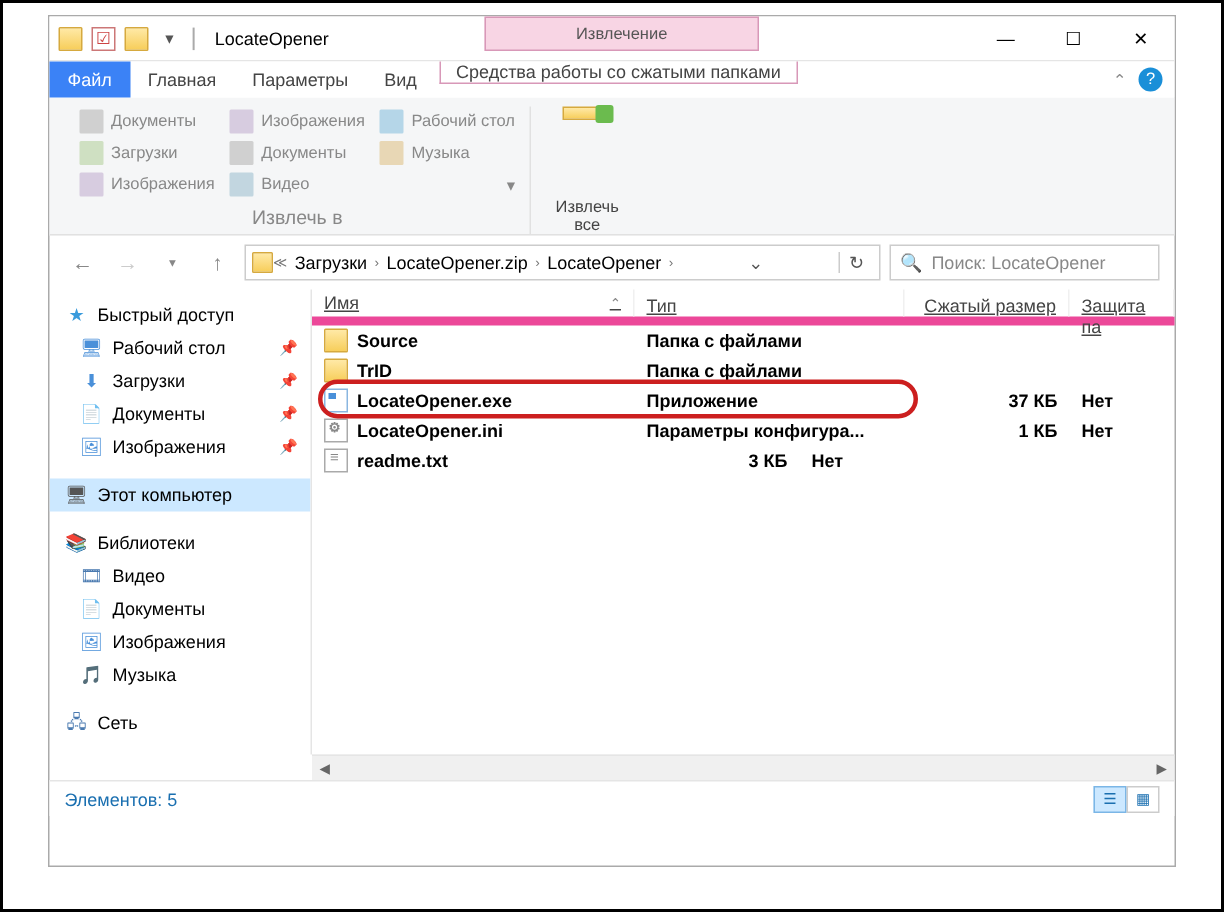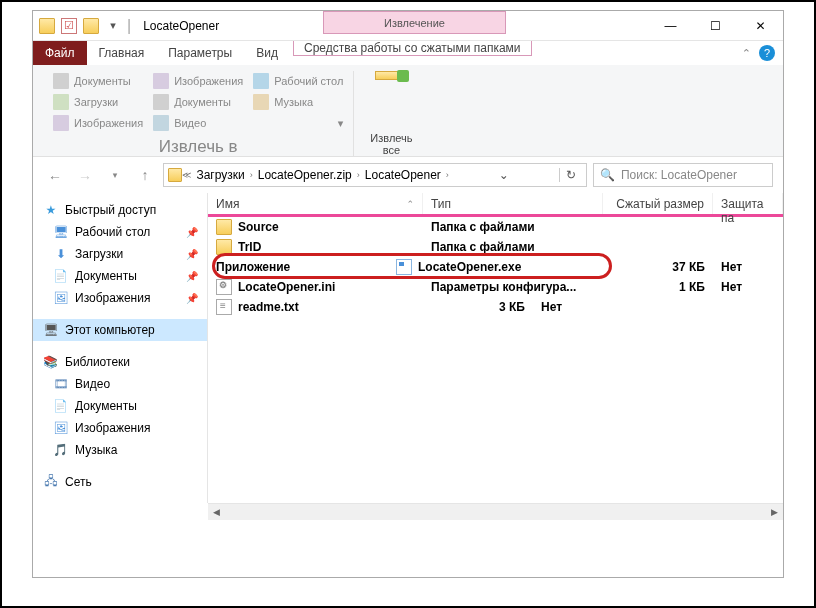--- a/index.html
+++ b/index.html
@@ -12,32 +12,32 @@
 .qat-icon { width: 16px; height: 16px; display: flex; align-items: center; justify-content: center; font-size: 11px; }
 .folder-ico { width: 16px; height: 16px; background: linear-gradient(#ffe9a6,#f7ce5b); border: 1px solid #d6a93e; border-radius: 1px; }
 .titlebar-title { margin-left: 12px; font-size: 12px; color: #000; }
 .titlebar-ctx { position: absolute; left: 290px; top: 0; height: 23px; padding: 0 60px; background: #f8d5e4; border: 1px solid #d898b8; font-size: 11px; color: #555; display: flex; align-items: center; }
 .win-controls { margin-left: auto; display: flex; }
 .win-btn { width: 45px; height: 30px; display: flex; align-items: center; justify-content: center; font-size: 12px; color: #000; }
 
 
 .tabs { height: 24px; display: flex; align-items: stretch; background: #fff; font-size: 12px; position: relative; }
 .tab { padding: 0 12px; display: flex; align-items: center; color: #444; border-right: 0; }
-.tab.active { background: #7f1d1d; color: #fff; }
+.tab.active { background: #3b82f6; color: #fff; }
 .tab.ctx { border: 1px solid #d898b8; border-top: none; position: absolute; left: 260px; padding: 0 10px; }
 .tabs-right { margin-left: auto; display: flex; align-items: center; padding-right: 8px; gap: 8px; }
 .help-ico { width: 16px; height: 16px; border-radius: 50%; background: #1a8fd8; color: #fff; font-size: 11px; display: flex; align-items: center; justify-content: center; }
 
 
 .ribbon { height: 92px; background: #f5f6f7; border-bottom: 1px solid #e1e1e1; display: flex; padding: 6px 10px 0; }
 .ribbon-group { display: flex; flex-direction: column; border-right: 1px solid #e1e1e1; padding: 0 10px; }
 .ribbon-grid { display: grid; grid-template-columns: auto auto auto; gap: 1px 10px; }
 .ribbon-item { display: flex; align-items: center; gap: 5px; font-size: 11px; color: #888; height: 20px; }
 .ribbon-item .ico { width: 16px; height: 16px; background: #d0d0d0; border-radius: 1px; }
-.ribbon-label { font-size: 17px; color: #888; text-align: center; margin-top: 4px; }
+.ribbon-label { font-size: 13px; color: #888; text-align: center; margin-top: 4px; }
 .ribbon-extract { display: flex; flex-direction: column; align-items: center; padding: 0 16px; gap: 48px; }
 .ribbon-extract .big-ico { width: 32px; height: 32px; background: linear-gradient(#ffe9a6,#f7ce5b); border: 1px solid #d6a93e; position: relative; }
 .ribbon-extract .big-ico::after { content: ""; position: absolute; right: -3px; bottom: -3px; width: 12px; height: 12px; background: #6bbb4e; border-radius: 2px; }
 
 
 .addr-row { height: 36px; display: flex; align-items: center; padding: 0 10px; gap: 6px; }
 .nav-btn { width: 24px; height: 24px; display: flex; align-items: center; justify-content: center; color: #888; font-size: 14px; }
 .addr { flex: 1; height: 24px; border: 1px solid #ccc; display: flex; align-items: center; padding: 0 4px; font-size: 12px; }
 .addr .seg { padding: 0 5px; }
 .addr .chev { color: #777; font-size: 9px; }
@@ -49,21 +49,21 @@
 .sidebar { width: 175px; border-right: 1px solid #e5e5e5; padding: 6px 0; overflow: hidden; position: relative; }
 .sb-item { display: flex; align-items: center; gap: 6px; padding: 2px 8px 2px 20px; font-size: 12px; color: #000; height: 22px; }
 .sb-item.header { padding-left: 10px; }
 .sb-item.sel { background: #cce8ff; }
 .sb-ico { width: 16px; height: 16px; display: flex; align-items: center; justify-content: center; font-size: 12px; }
 .sb-pin { margin-left: auto; color: #7b7b7b; font-size: 10px; }
 .sb-sep { height: 10px; }
 
 
 .files { flex: 1; display: flex; flex-direction: column; position: relative; }
-.cols { display: flex; height: 24px; border-bottom: 3px solid #ec4899; font-size: 12px; color: #444; }
+.cols { display: flex; height: 24px; border-bottom: 6px solid #ec4899; font-size: 12px; color: #444; text-decoration: underline; }
 .col { padding: 4px 8px; border-right: 1px solid #f0f0f0; }
 .col.name { width: 215px; display: flex; align-items: center; gap: 6px; }
 .col.type { width: 180px; }
 .col.size { width: 110px; text-align: right; }
 .col.prot { flex: 1; }
 
 .row { display: flex; height: 20px; font-size: 12px; color: #000; align-items: center; }
 .row .cell { padding: 0 8px; font-weight: bold; }
 .row .name { width: 215px; display: flex; align-items: center; gap: 6px; }
 .row .type { width: 180px; color: #000; }
@@ -277,25 +277,25 @@
           <div class="row">
             <div class="cell name">
               <div class="file-ico folder-small"></div>
               <span>TrID</span>
             </div>
             <div class="cell type">Папка с файлами</div>
             <div class="cell size"></div>
             <div class="cell prot"></div>
           </div>
           <div class="row">
-            <div class="cell type">Приложение</div>
             <div class="cell name">
               <div class="file-ico exe-ico"></div>
               <span>LocateOpener.exe</span>
             </div>
+            <div class="cell type">Приложение</div>
             <div class="cell size">37 КБ</div>
             <div class="cell prot">Нет</div>
           </div>
           <div class="row">
             <div class="cell name">
               <div class="file-ico ini-ico"></div>
               <span>LocateOpener.ini</span>
             </div>
             <div class="cell type">Параметры конфигура...</div>
             <div class="cell size">1 КБ</div>
@@ -316,14 +316,21 @@
   </div>
 
   <div class="hscroll">
     <div class="btn">◀</div>
     <div class="track">
         <div class="thumb"></div>
       </div>
     <div class="btn">▶</div>
   </div>
 
+  <div class="status">
+    <span>Элементов: 5</span>
+    <div class="viewmodes">
+      <div class="vm active">☰</div>
+      <div class="vm">▦</div>
+    </div>
+  </div>
 
 </div>
 
 </body></html>

